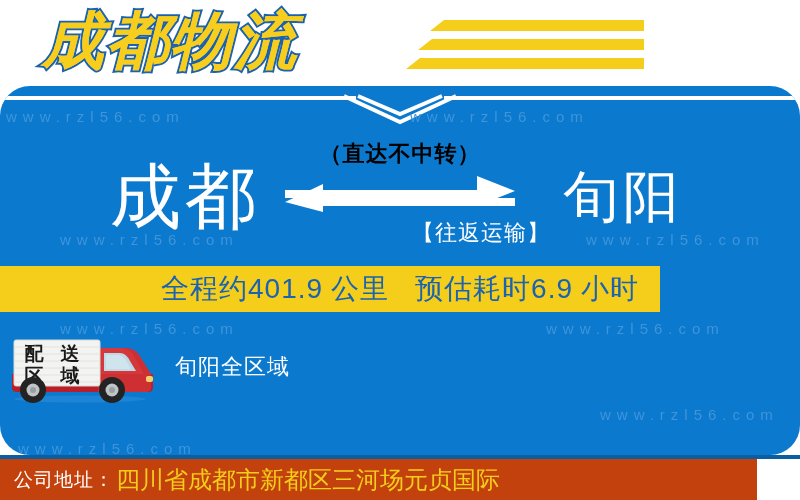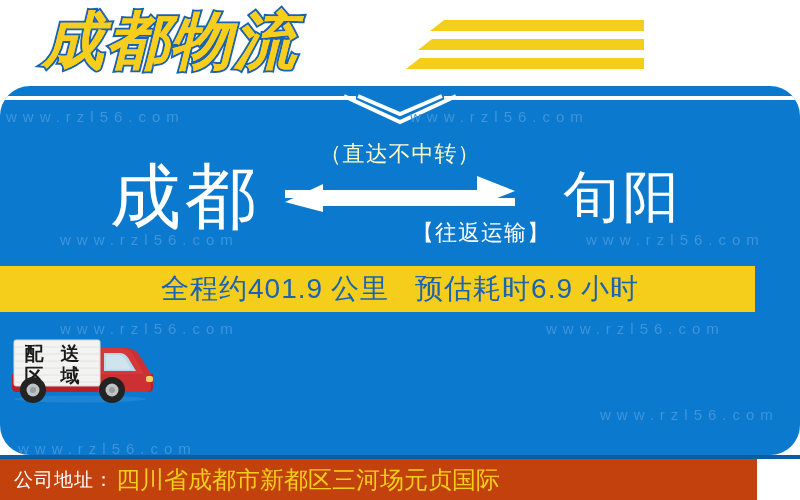--- a/index.html
+++ b/index.html
@@ -66,33 +66,34 @@
   }
   #dest-city{
     position:absolute;left:498px;top:80px;width:250px;text-align:center;
     color:#ffffff;font-size:56px;line-height:62px;white-space:nowrap;
     letter-spacing:4px;
   }
 
   
   #direct-note{
     position:absolute;left:250px;top:53px;width:300px;text-align:center;
-    color:#fef9c3;font-size:22px;line-height:30px;white-space:nowrap;
+    color:#000000;font-size:22px;line-height:30px;white-space:nowrap;
     letter-spacing:1px;
+    font-weight:bold;
   }
   #arrow-wrap{position:absolute;left:285px;top:88px;width:230px;height:42px;}
   #round-trip{
     position:absolute;left:250px;top:132px;width:300px;text-align:right;
     color:#ffffff;font-size:22px;line-height:30px;white-space:nowrap;
     letter-spacing:1px;
   }
 
   
   #metrics-band{
-    position:absolute;left:0;top:180px;width:755px;height:46px;
+    position:absolute;left:0;top:180px;width:660px;height:46px;
     background:#F5CE1B;
   }
   #metrics-text{
     position:absolute;left:0;top:0;width:800px;height:46px;
     display:flex;align-items:center;justify-content:center;
     color:#1B63B0;font-size:28px;white-space:nowrap;letter-spacing:1px;
   }
   #metrics-text span{display:inline-block;}
   .gap{width:26px;display:inline-block;}
 
@@ -205,20 +206,21 @@
       <rect x="138" y="44" width="7" height="6" rx="2" fill="#F2D06A"></rect>
 
       <circle cx="25" cy="58" r="13" fill="#232323"></circle>
       <circle cx="25" cy="58" r="6.5" fill="#BFC4C6"></circle>
       <circle cx="25" cy="58" r="3" fill="#9AA0A2"></circle>
       <circle cx="104" cy="58" r="13" fill="#232323"></circle>
       <circle cx="104" cy="58" r="6.5" fill="#BFC4C6"></circle>
       <circle cx="104" cy="58" r="3" fill="#9AA0A2"></circle>
     </svg>
 
+    <div id="coverage-label">旬阳全区域</div>
   </div>
 
   <div id="footer-rule"></div>
   <div id="footer">
     <div id="addr-line">
       <span id="addr-label">公司地址：</span>
       <span id="addr-value">四川省成都市新都区三河场元贞国际</span>
     </div>
   </div>
 

